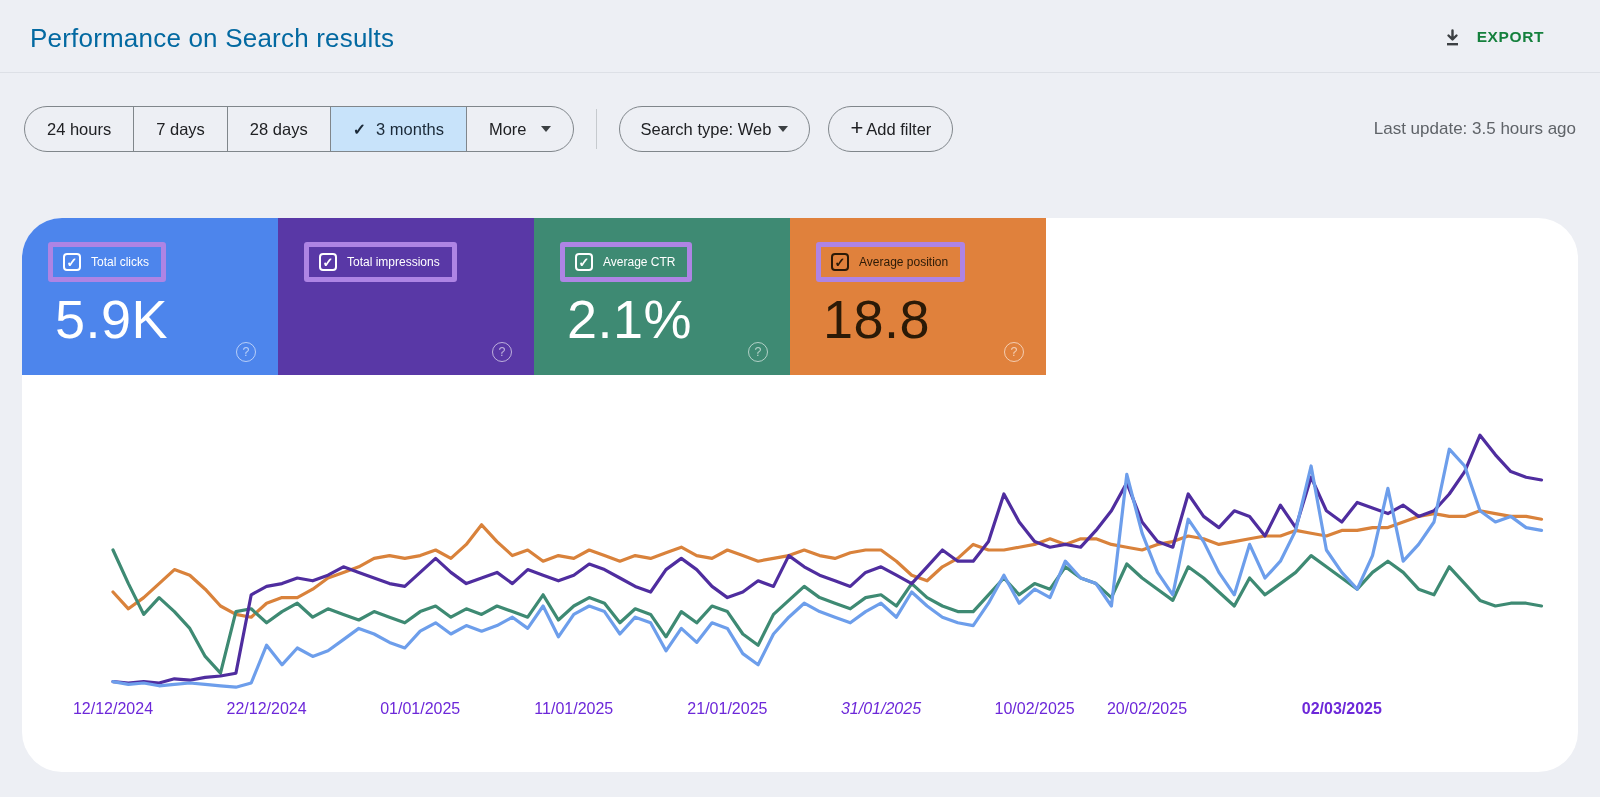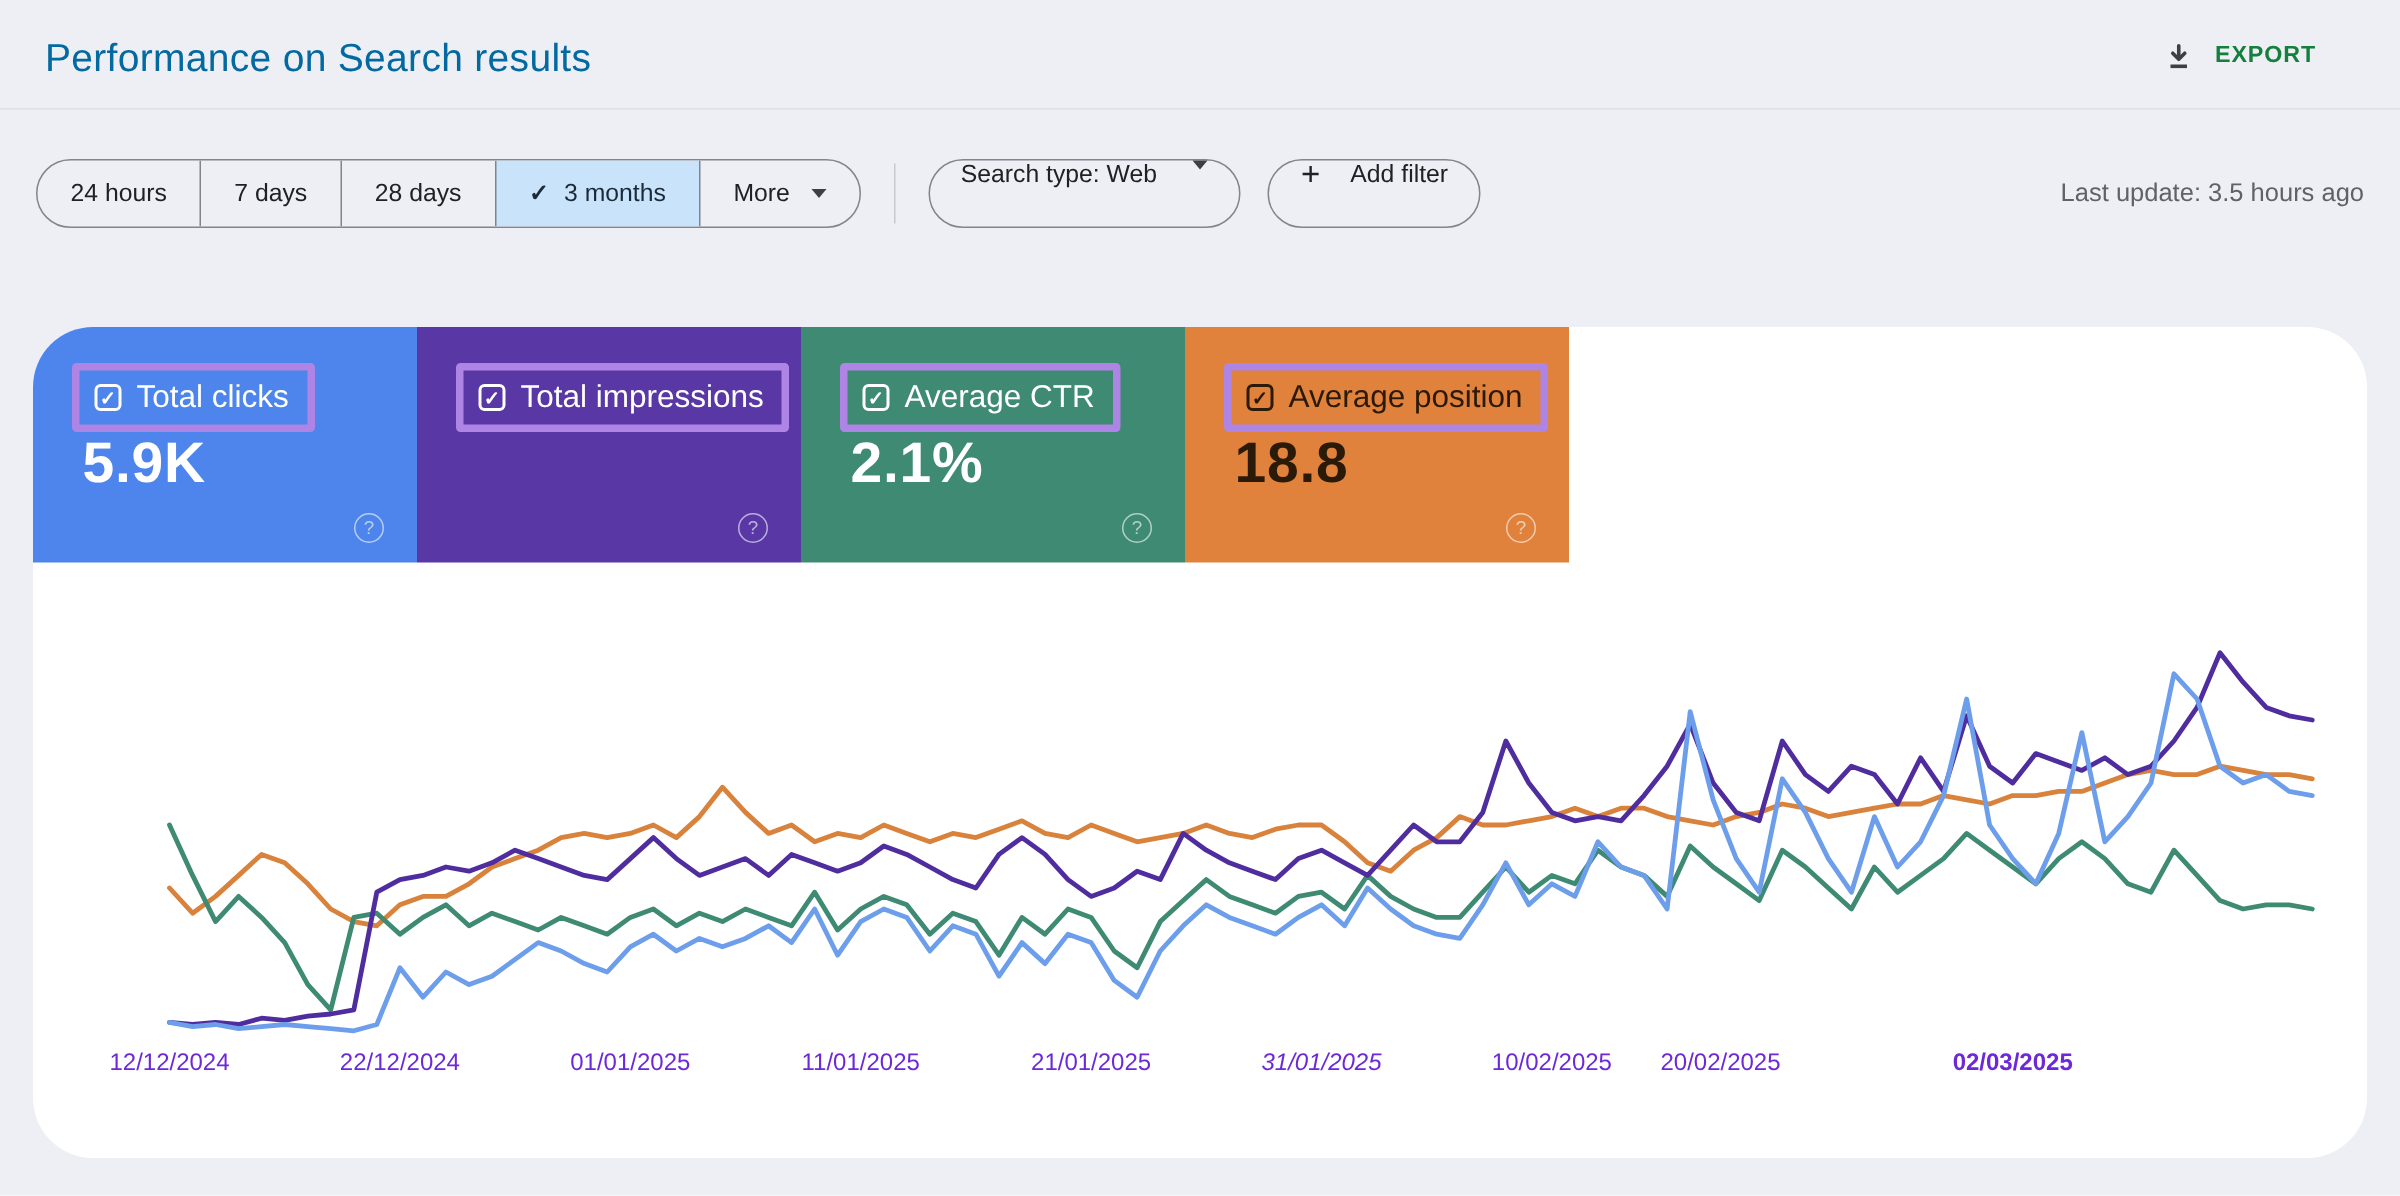--- a/index.html
+++ b/index.html
@@ -14,32 +14,32 @@
   .export-btn{position:absolute;right:56px;top:22px;height:30px;display:flex;align-items:center;gap:15px;cursor:pointer;}
   .export-label{font-size:15.5px;font-weight:600;letter-spacing:.6px;color:#15803d;}
   
   .toolbar{position:absolute;left:24px;top:106px;width:1552px;height:46px;display:flex;align-items:center;}
   .range-group{display:flex;height:46px;border:1px solid #80868b;border-radius:24px;overflow:hidden;box-sizing:border-box;background:transparent;}
   .range-chip{display:flex;align-items:center;gap:10px;padding:0 22px;font-size:16.5px;color:#202124;cursor:pointer;border-left:1px solid #80868b;white-space:nowrap;}
   .range-chip:first-child{border-left:none;}
   .range-chip.selected{background:#c8e3fa;color:#1b2a38;}
   .check-glyph{font-size:16px;font-weight:700;}
   .v-divider{width:1px;height:40px;background:#c6cace;margin:0 22px;}
-  .filter-chip{display:flex;gap:20px;height:46px;box-sizing:border-box;border:1px solid #80868b;border-radius:24px;padding:0 21px;font-size:16.5px;color:#202124;margin-right:18px;cursor:pointer;white-space:nowrap;background:transparent;}
+  .filter-chip{display:flex;align-items:center;gap:3px;height:46px;box-sizing:border-box;border:1px solid #80868b;border-radius:24px;padding:16px 21px;font-size:16.5px;color:#202124;margin-right:18px;cursor:pointer;white-space:nowrap;background:transparent;}
   .dd-arrow{width:0;height:0;border-left:5.5px solid transparent;border-right:5.5px solid transparent;border-top:6.5px solid #3c4043;margin-left:4px;}
   .plus-glyph{font-size:22px;font-weight:400;line-height:1;margin-top:-2px;}
   .last-update{margin-left:auto;font-size:17px;color:#5f6368;}
   
   .panel{position:absolute;left:22px;top:218px;width:1556px;height:554px;background:#ffffff;border-radius:40px;overflow:hidden;}
   .cards-row{display:flex;height:157px;}
   .metric-card{width:256px;height:157px;position:relative;flex:none;cursor:pointer;}
   .highlight-box{position:absolute;left:26px;top:24px;display:inline-flex;align-items:center;gap:10px;padding:6px 12px 6px 10px;border:5px solid #ae84e4;border-radius:3px;}
   .cb{width:18px;height:18px;box-sizing:border-box;border:2px solid currentColor;border-radius:4px;display:flex;align-items:center;justify-content:center;font-size:13px;font-weight:700;line-height:1;}
-  .card-label{font-size:21px;white-space:nowrap;}
-  .card-value{position:absolute;left:33px;top:70px;font-size:38px;letter-spacing:.5px;font-weight:bold;}
+  .card-label{font-size:12px;white-space:nowrap;}
+  .card-value{position:absolute;left:33px;top:70px;font-size:54px;letter-spacing:.5px;}
   .help-icon{position:absolute;right:22px;bottom:13px;width:20px;height:20px;box-sizing:border-box;border:1.6px solid rgba(255,255,255,.6);border-radius:50%;display:flex;align-items:center;justify-content:center;font-size:12.5px;color:rgba(255,255,255,.6);cursor:pointer;}
   
   .chart-svg{position:absolute;left:0;top:0;width:1556px;height:554px;}
   .x-label{position:absolute;top:482px;transform:translateX(-50%);font-size:16px;color:#6d28d9;white-space:nowrap;}
 </style>
 </head>
 <body>
 
 <div class="header">
   <div class="page-title">Performance on Search results</div>

